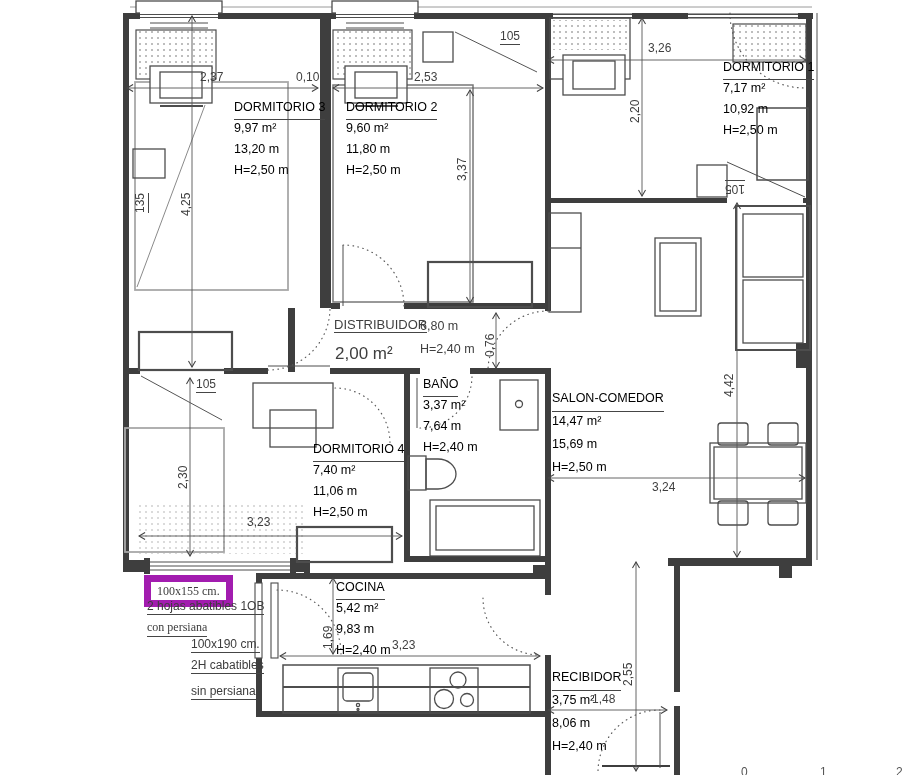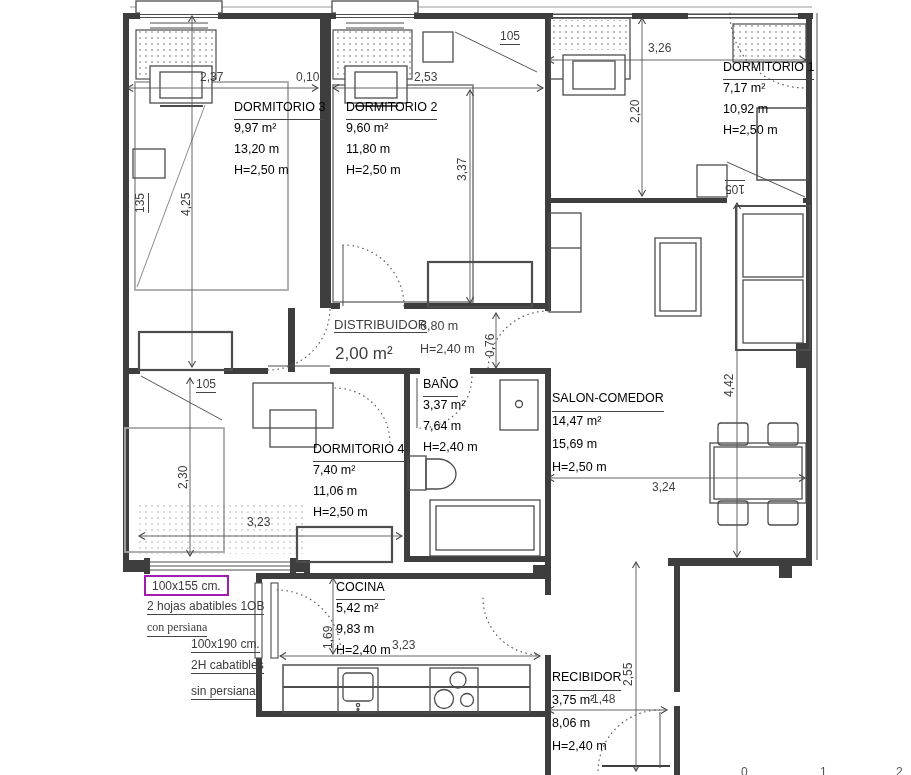--- a/index.html
+++ b/index.html
@@ -7,21 +7,21 @@
         font-family:"Liberation Sans",sans-serif;color:#3c3c3c;}
   #plan svg{position:absolute;left:0;top:0;}
   .lbl{position:absolute;font-size:12px;color:#3f3f3f;white-space:nowrap;line-height:13px;}
   .rl{transform:rotate(-90deg);transform-origin:0 0;}
   .fl{transform:rotate(180deg);transform-origin:50% 50%;width:26px;text-align:center;}
   .ul{border-bottom:1px solid #454545;padding-bottom:1px;display:inline-block;}
   .rm{position:absolute;font-size:12.5px;color:#000000;}
   .rm div{line-height:21px;height:21px;white-space:nowrap;}
   .rm.lh23 div{line-height:23px;height:23px;}
   .rt{font-size:12.5px;}
-  .box{position:absolute;border:2px solid #a21caf;font-size:12px;padding:2px 6px 1px 6px;white-space:nowrap;}
+  .box{position:absolute;border:7px solid #a21caf;font-size:12px;padding:2px 6px 1px 6px;white-space:nowrap;font-family:Liberation Serif, serif;}
   .ann{position:absolute;font-size:12px;white-space:nowrap;}
   .sc{position:absolute;font-size:12px;color:#555;}
 </style>
 </head>
 <body>
 
 <div id="plan">
 
 <svg width="911" height="775" viewBox="0 0 911 775">
   <defs>

